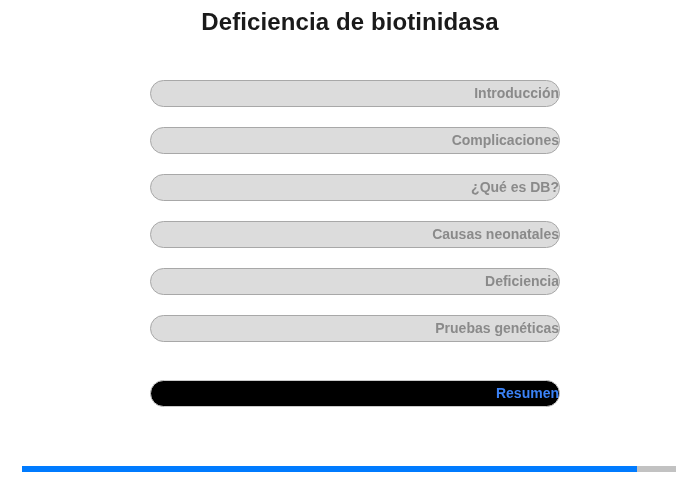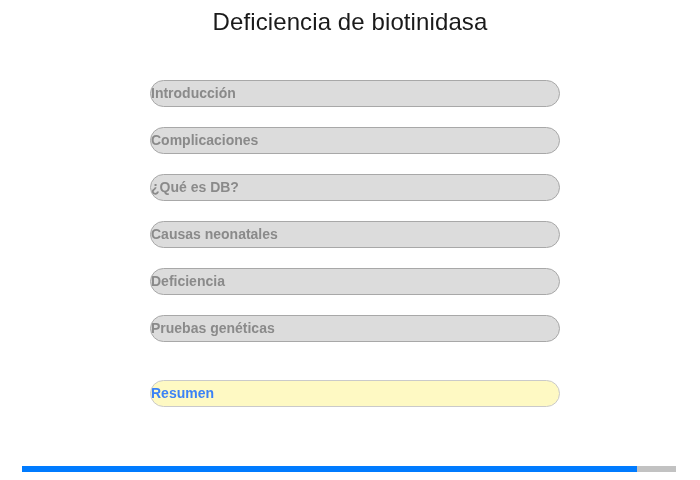--- a/index.html
+++ b/index.html
@@ -21,21 +21,21 @@
   }
 
   
   .page-title {
     position: absolute;
     top: 9px;
     left: 0;
     width: 700px;
     text-align: center;
     font-size: 24px;
-    font-weight: normal;
+    font-weight: bold;
     color: #1a1a1a;
     letter-spacing: 0.1px;
     line-height: 26px;
   }
 
   
   .menu {
     position: absolute;
     top: 80px;
     left: 150px;
@@ -48,34 +48,34 @@
     width: 410px;
     height: 27px;
     margin-bottom: 20px;
     border-radius: 14px;
     border: 1px solid #a8a8a8;
     background: #dcdcdc;
     color: #8a8a8a;
     font-size: 14px;
     font-weight: bold;
     line-height: 25px;
-    text-align: left;
+    text-align: right;
     cursor: pointer;
     font-family: "Liberation Sans", sans-serif;
     padding: 0;
     white-space: nowrap;
     overflow: hidden;
   }
 
   .menu-item:last-child {
     margin-bottom: 0;
   }
 
   .menu-item.active {
-    background: #fef9c3;
+    background: #000000;
     border-color: #cacaca;
     color: #3b82f6;
     margin-top: 38px;
   }
 
   
   .progress-track {
     position: absolute;
     left: 22px;
     top: 466px;

